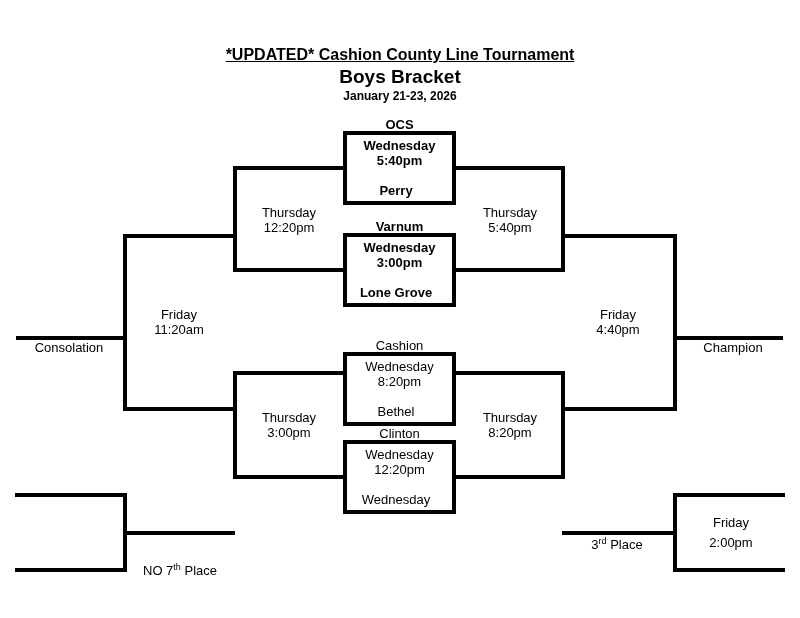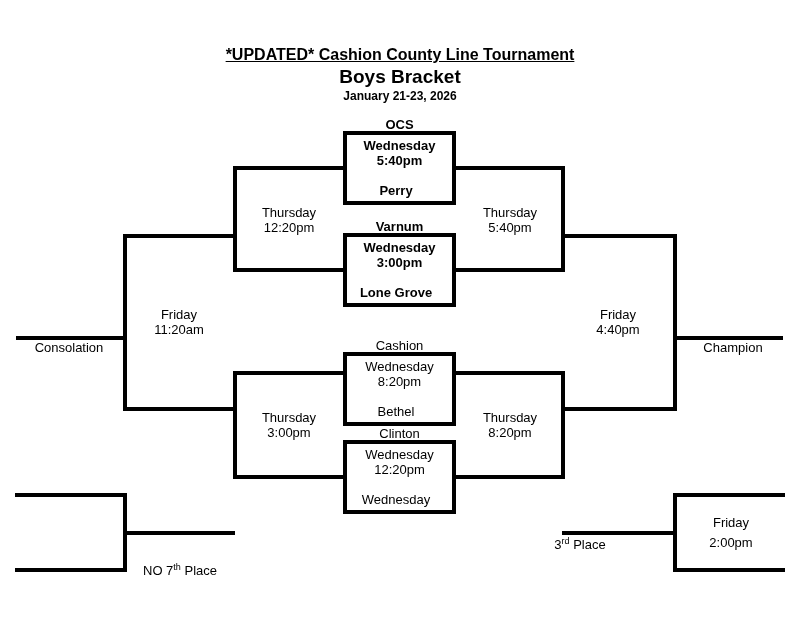--- a/index.html
+++ b/index.html
@@ -166,17 +166,17 @@
   <div class="round-label wide" style="left:731px; top:533px;">
     <div>Friday</div>
     <div>2:00pm</div>
   </div>
 
   <div class="endpoint-label" style="left:69px; top:347px;">Consolation</div>
   <div class="endpoint-label" style="left:733px; top:347px;">Champion</div>
   <div class="endpoint-label" style="left:180px; top:570px;">
     <span>NO 7</span><sup>th</sup><span> Place</span>
   </div>
-  <div class="endpoint-label" style="left:580px; top:544px;">
+  <div class="endpoint-label" style="left:617px; top:544px;">
     <span>3</span><sup>rd</sup><span> Place</span>
   </div>
 
 </div>
 
 </body></html>

